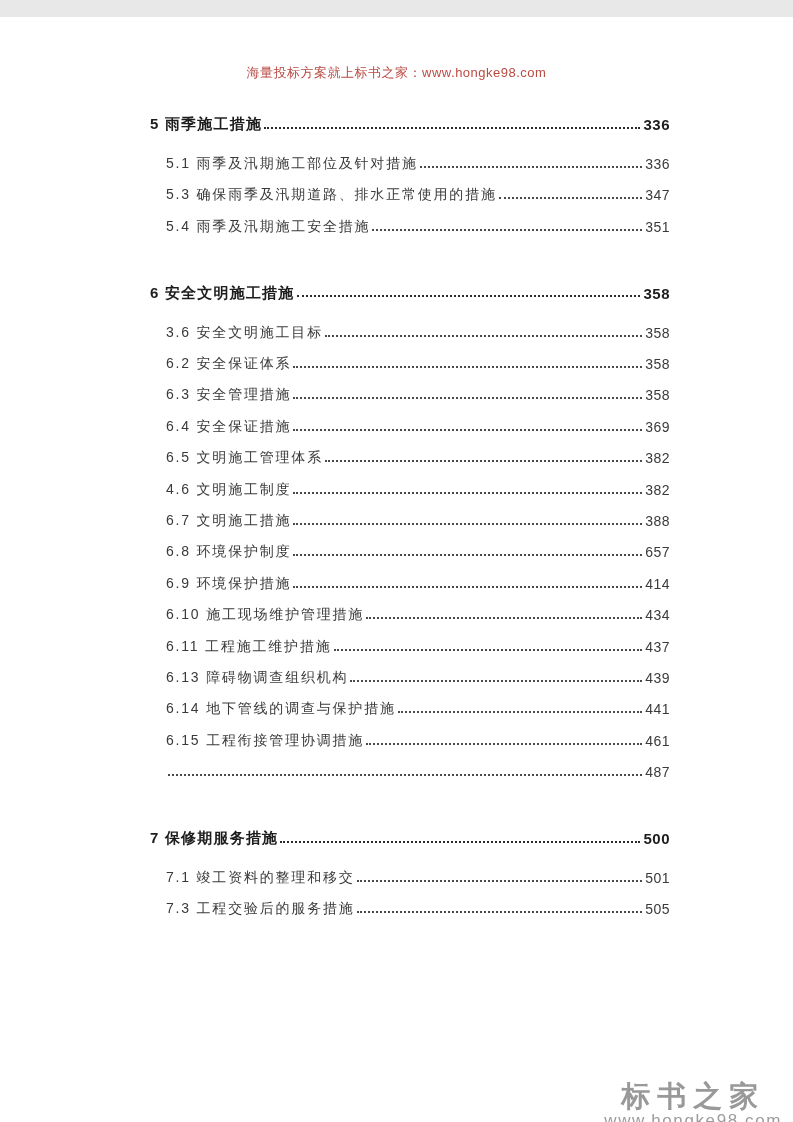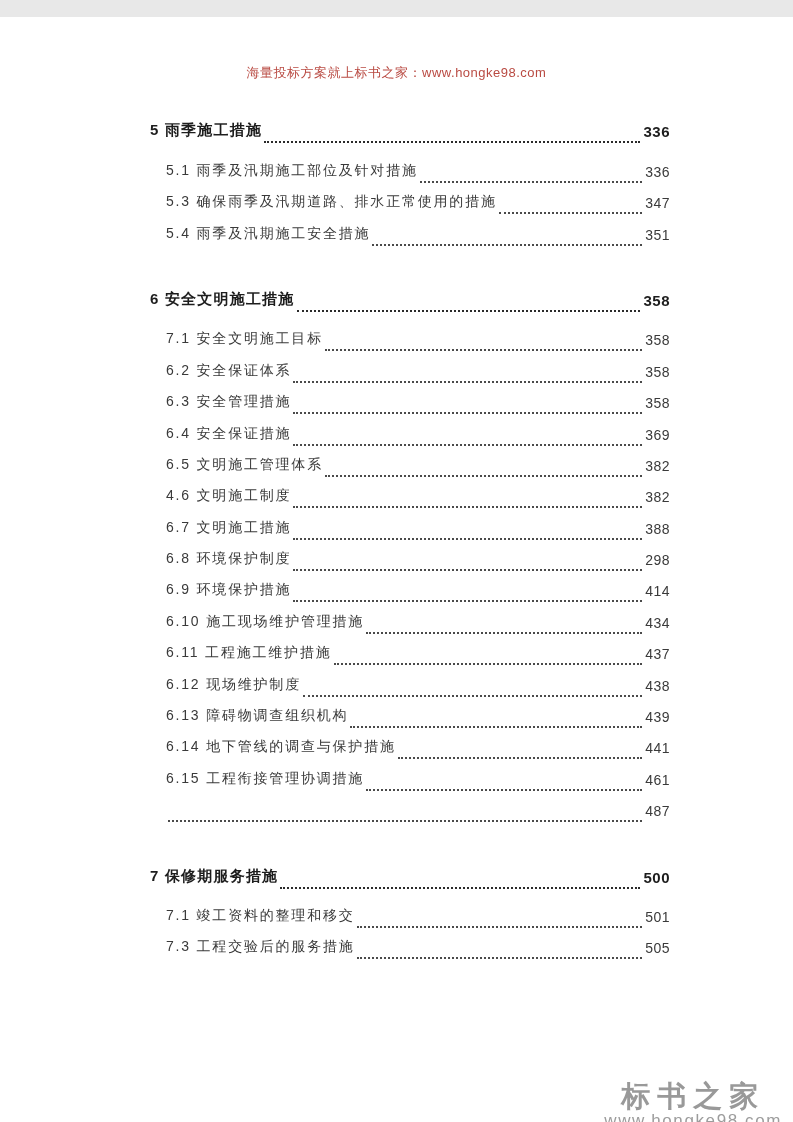--- a/index.html
+++ b/index.html
@@ -23,21 +23,21 @@
     color: #b94a42;
   }
   .toc {
     position: absolute;
     top: 88px;
     left: 150px;
     right: 123px;
   }
   .toc-row {
     display: flex;
-    align-items: flex-end;
+    align-items: center;
     height: 31.4px;
     color: #3a3a3a;
     font-size: 14px;
   }
   .toc-row.level1 {
     margin-top: 35px;
     margin-bottom: 8px;
     font-weight: bold;
     font-size: 15px;
     color: #1d1d1d;
@@ -109,21 +109,21 @@
         <span class="toc-label">5.4 雨季及汛期施工安全措施</span>
         <span class="toc-dots"></span>
         <span class="toc-page">351</span>
       </div>
       <div class="toc-row level1">
         <span class="toc-label">6 安全文明施工措施</span>
         <span class="toc-dots"></span>
         <span class="toc-page">358</span>
       </div>
       <div class="toc-row level2">
-        <span class="toc-label">7.1 安全文明施工目标</span>
+        <span class="toc-label">3.6 安全文明施工目标</span>
         <span class="toc-dots"></span>
         <span class="toc-page">358</span>
       </div>
       <div class="toc-row level2">
         <span class="toc-label">6.2 安全保证体系</span>
         <span class="toc-dots"></span>
         <span class="toc-page">358</span>
       </div>
       <div class="toc-row level2">
         <span class="toc-label">6.3 安全管理措施</span>
@@ -146,41 +146,36 @@
         <span class="toc-page">382</span>
       </div>
       <div class="toc-row level2">
         <span class="toc-label">6.7 文明施工措施</span>
         <span class="toc-dots"></span>
         <span class="toc-page">388</span>
       </div>
       <div class="toc-row level2">
         <span class="toc-label">6.8 环境保护制度</span>
         <span class="toc-dots"></span>
-        <span class="toc-page">298</span>
+        <span class="toc-page">657</span>
       </div>
       <div class="toc-row level2">
         <span class="toc-label">6.9 环境保护措施</span>
         <span class="toc-dots"></span>
         <span class="toc-page">414</span>
       </div>
       <div class="toc-row level2">
         <span class="toc-label">6.10 施工现场维护管理措施</span>
         <span class="toc-dots"></span>
         <span class="toc-page">434</span>
       </div>
       <div class="toc-row level2">
         <span class="toc-label">6.11 工程施工维护措施</span>
         <span class="toc-dots"></span>
         <span class="toc-page">437</span>
-      </div>
-      <div class="toc-row level2">
-        <span class="toc-label">6.12 现场维护制度</span>
-        <span class="toc-dots"></span>
-        <span class="toc-page">438</span>
       </div>
       <div class="toc-row level2">
         <span class="toc-label">6.13 障碍物调查组织机构</span>
         <span class="toc-dots"></span>
         <span class="toc-page">439</span>
       </div>
       <div class="toc-row level2">
         <span class="toc-label">6.14 地下管线的调查与保护措施</span>
         <span class="toc-dots"></span>
         <span class="toc-page">441</span>

